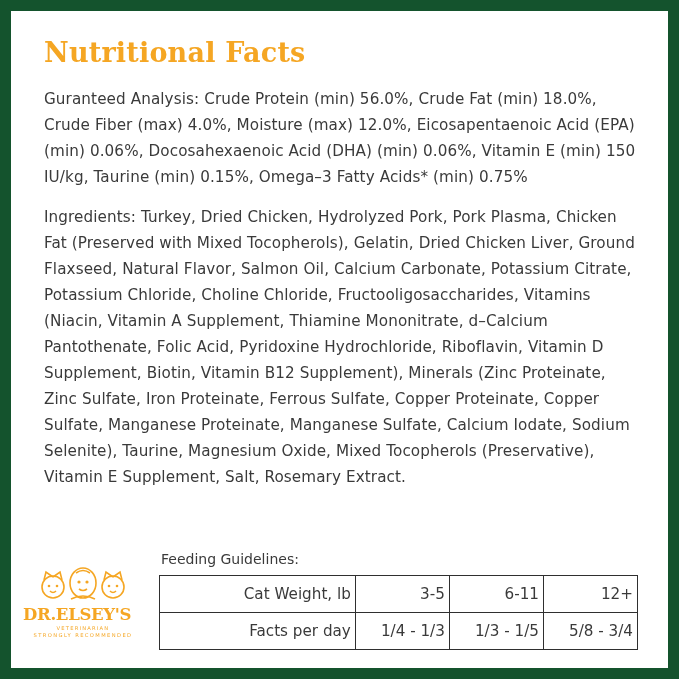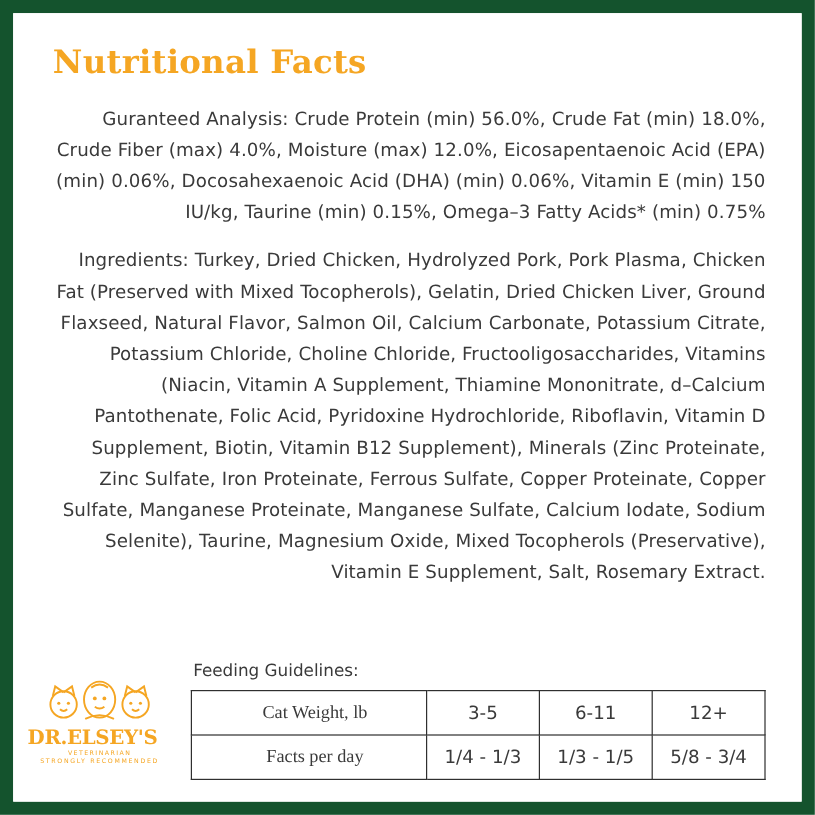--- a/index.html
+++ b/index.html
@@ -36,21 +36,21 @@
     font-size: 27px;
     letter-spacing: 0.2px;
     margin: 4px 0 18px 3px;
   }
   .para {
     color: #3a3a3a;
     font-size: 15.2px;
     line-height: 26px;
     letter-spacing: 0.1px;
     margin: 0 0 14px 3px;
-    text-align: right;
+    text-align: left;
   }
   .para.ingredients {
     margin-bottom: 10px;
   }
   .feeding-wrap {
     position: absolute;
     left: 148px;
     right: 30px;
     bottom: 18px;
   }
@@ -61,29 +61,28 @@
   }
   table.feeding {
     border-collapse: collapse;
     width: 100%;
     table-layout: fixed;
   }
   table.feeding td {
     border: 1.5px solid #2f2f2f;
     color: #3a3a3a;
     font-size: 15.2px;
-    text-align: center;
+    text-align: right;
     height: 36px;
     padding: 0 4px;
   }
   table.feeding td.rowhead {
-    text-align: center;
+    text-align: right;
     padding-left: 14px;
     width: 37%;
-    font-family: Liberation Serif, serif;
   }
   .logo {
     position: absolute;
     left: 12px;
     bottom: 14px;
     width: 120px;
     height: 92px;
     color: #F5A623;
   }
   .logo .logo-name {

